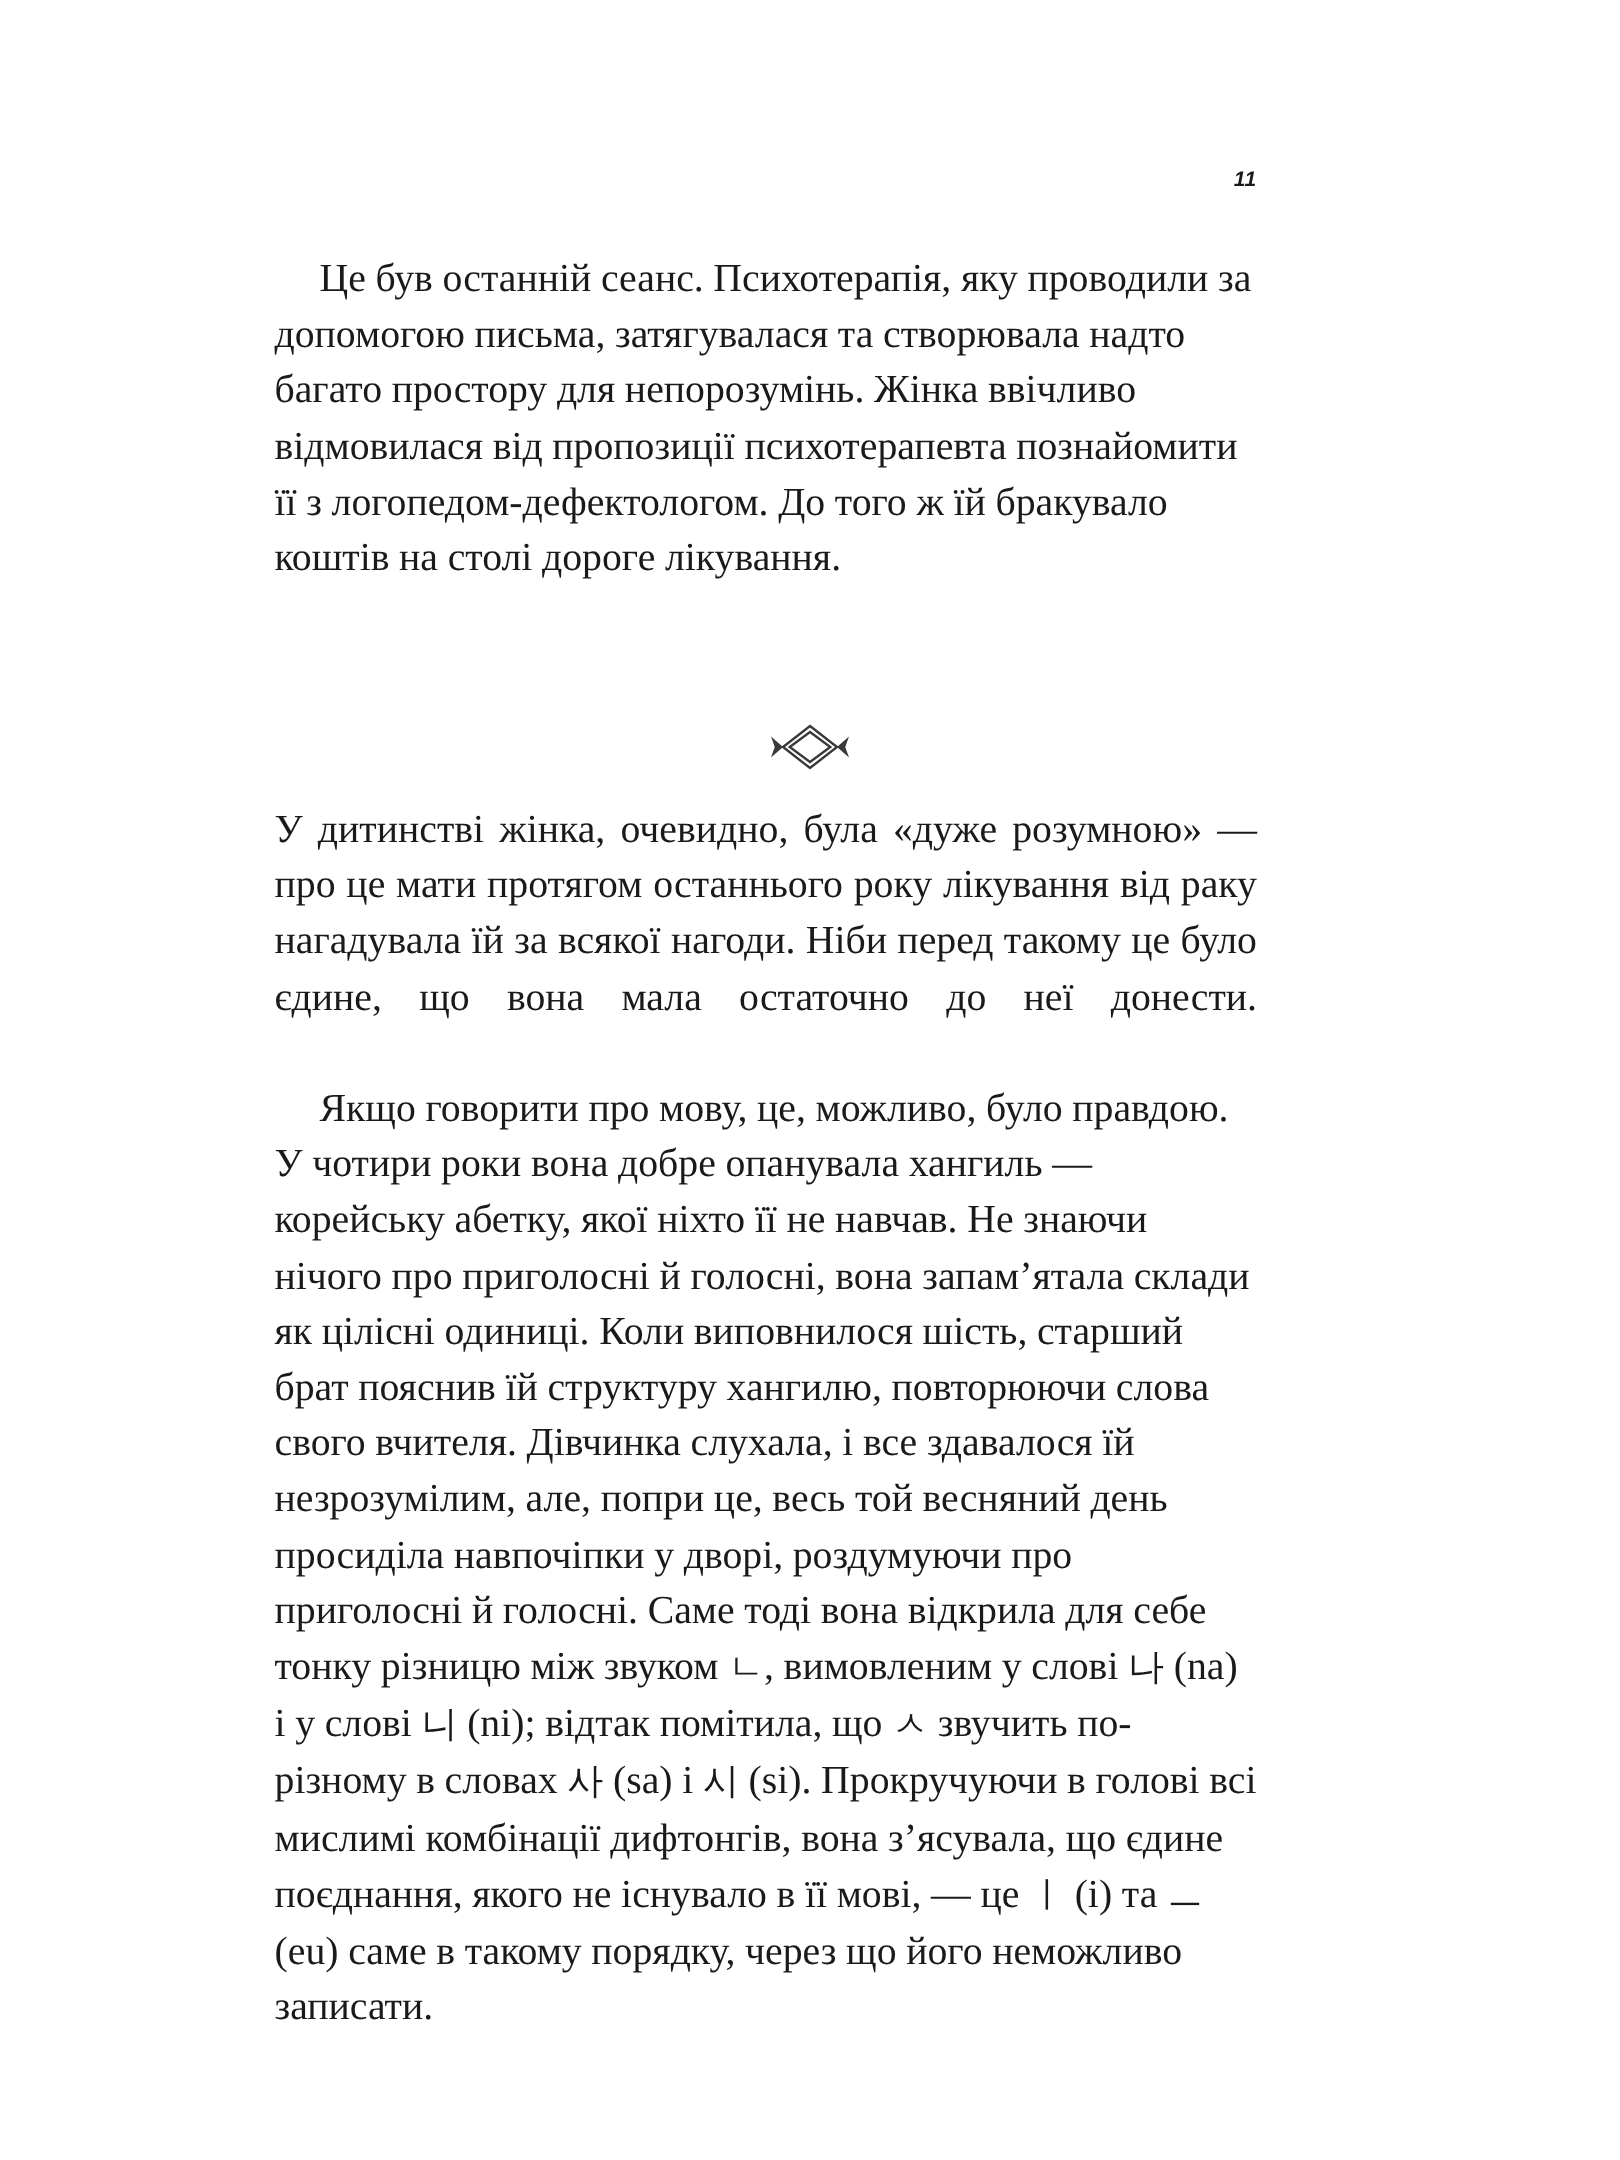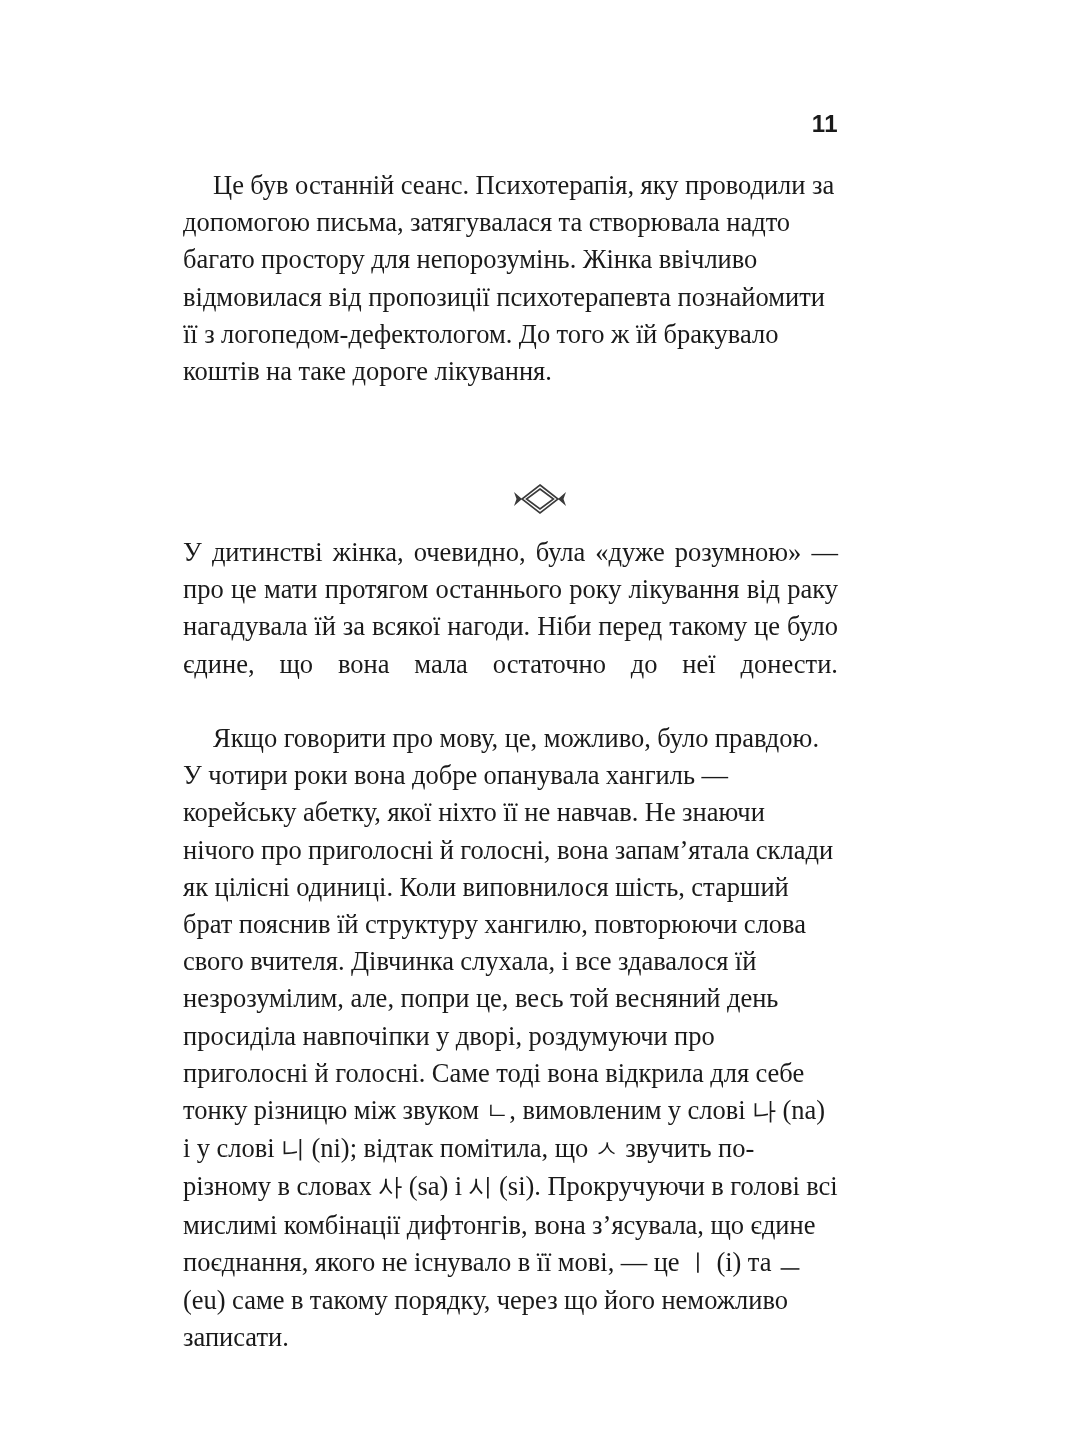--- a/index.html
+++ b/index.html
@@ -25,26 +25,27 @@
     overflow: hidden;
   }
 
   
   .folio {
     position: absolute;
     top: 112px;
     left: 0;
     width: 838px;
     text-align: right;
-    font-size: 24px;
+    font-size: 14px;
     line-height: 1;
     letter-spacing: 0.5px;
     color: #1a1a1a;
     font-family: "Liberation Sans", "DejaVu Sans", sans-serif;
     font-weight: 600;
+    font-style: italic;
   }
 
   p.para {
     margin: 0;
     padding: 0;
     font-size: 26.5px;
     line-height: 37.2px;
     text-align: justify;
     text-justify: inter-word;
     text-indent: 30px;
@@ -98,21 +99,21 @@
   .section-two { top: 534px; }
 </style>
 </head>
 <body>
 
 <div class="page">
 
   <div class="folio">11</div>
 
   <div class="section section-one">
-    <p class="para">Це був останній сеанс. Психотерапія, яку проводили за допомогою письма, затягувалася та створювала надто багато простору для непорозумінь. Жінка ввічливо відмовилася від пропозиції психотерапевта познайомити її з логопедом-дефектологом. До того ж їй бракувало коштів на таке дороге лікування.</p>
+    <p class="para">Це був останній сеанс. Психотерапія, яку проводили за допомогою письма, затягувалася та створювала надто багато простору для непорозумінь. Жінка ввічливо відмовилася від пропозиції психотерапевта познайомити її з логопедом-дефектологом. До того ж їй бракувало коштів на столі дороге лікування.</p>
   </div>
 
   <div class="ornament">
     <svg width="64" height="40" viewBox="0 0 64 40">
       <g fill="none" stroke="#3a3a3a" stroke-width="1.6">
         <path d="M32 6 L50 20 L32 34 L14 20 Z"></path>
         <path d="M32 10 L45.5 20 L32 30 L18.5 20 Z"></path>
       </g>
       <g fill="#3a3a3a">
         <path d="M14 20 L6 13 L8.5 20 L6 27 Z"></path>

